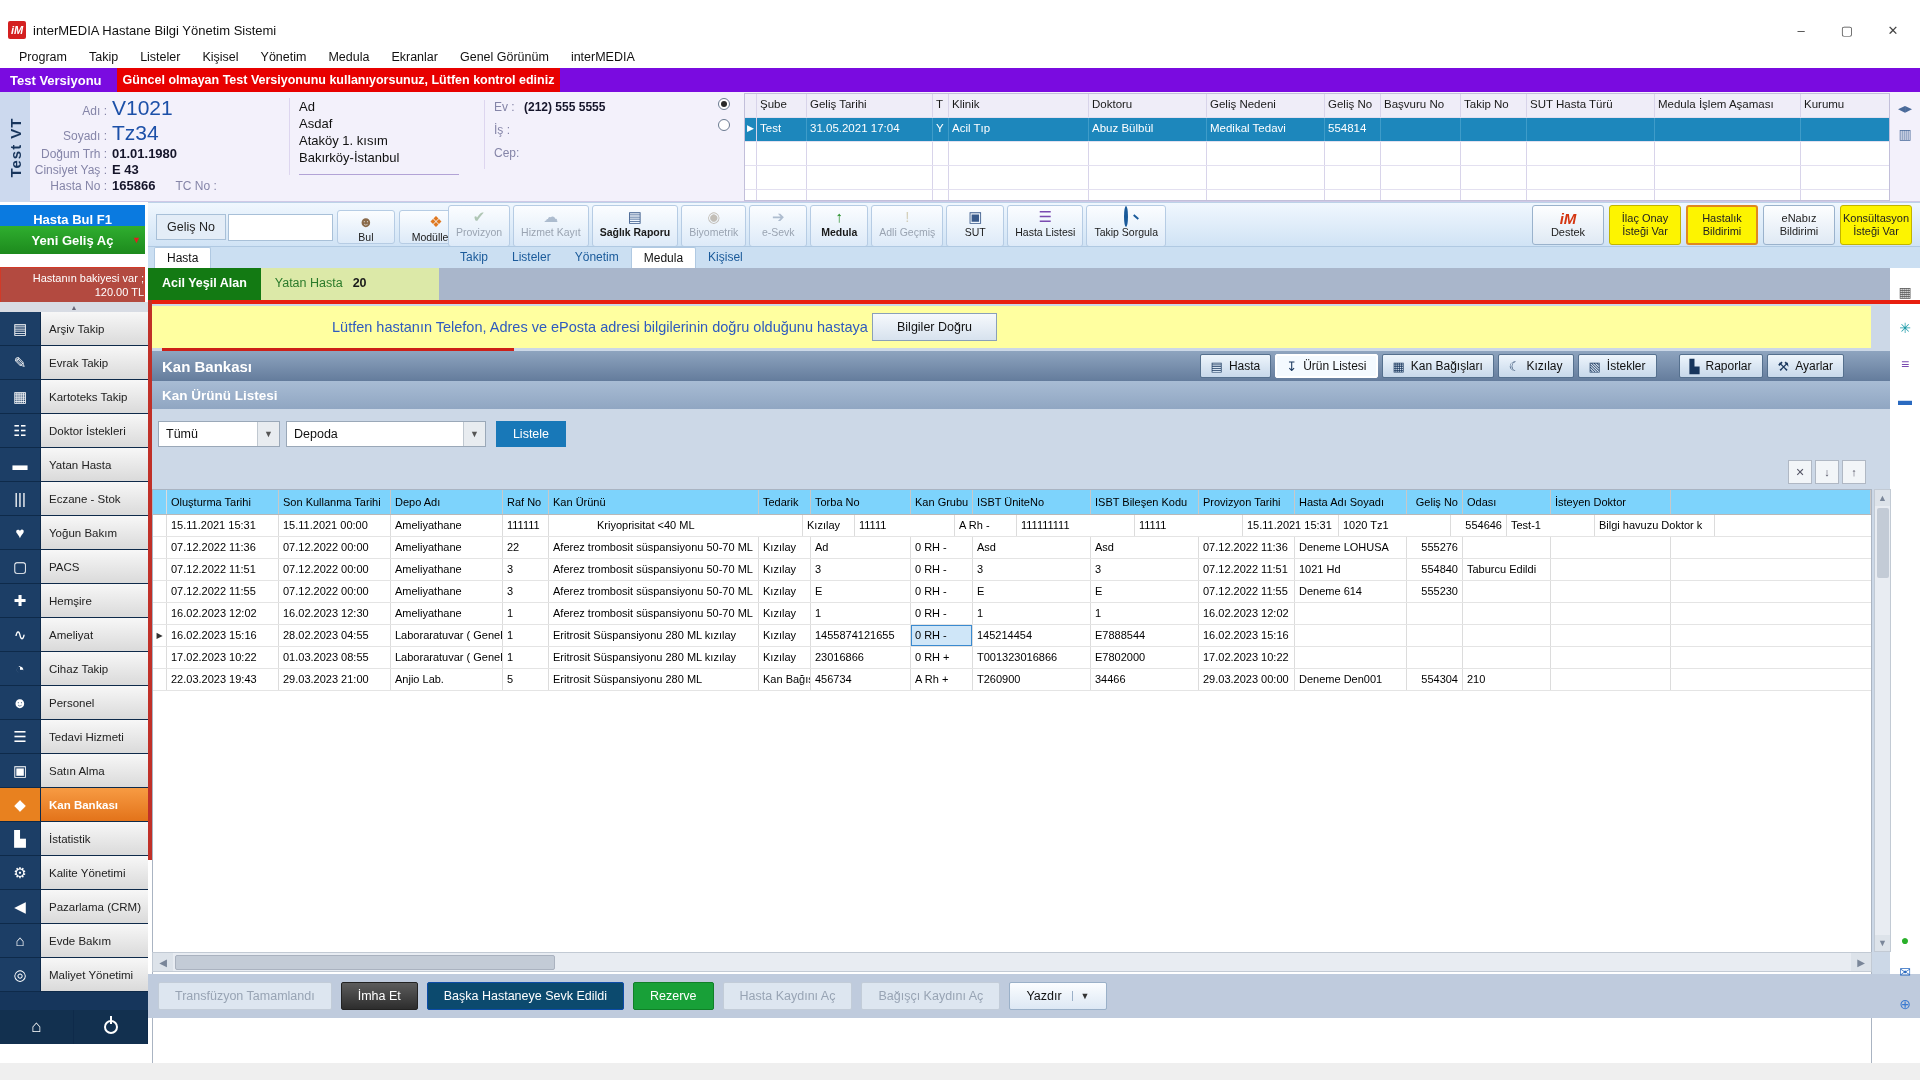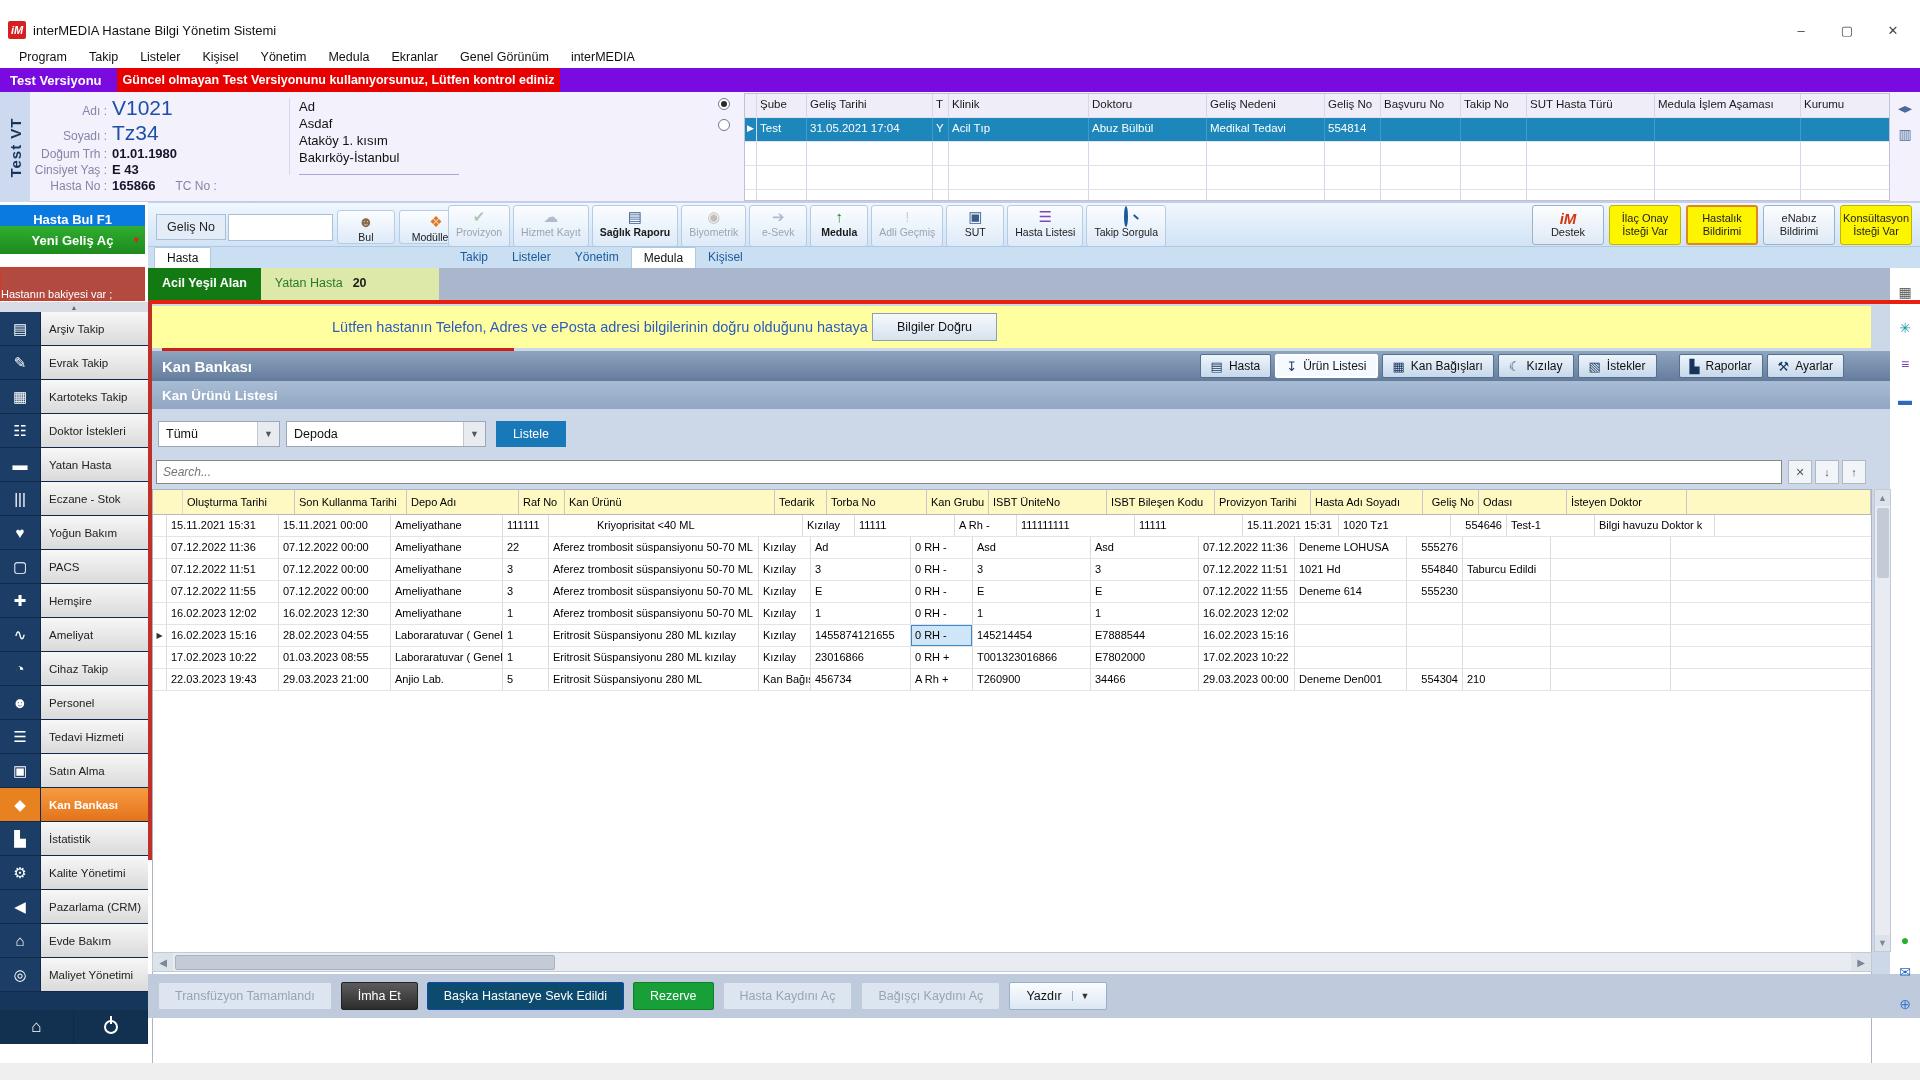--- a/index.html
+++ b/index.html
@@ -45,21 +45,21 @@
   .vt-head { background:#efedf8; }
   .vt-cell { flex:none; border-right:1px solid #d8d4ea; padding:4px 3px 0 3px; font-size:11.5px; white-space:nowrap; overflow:hidden; }
   .vt-marker { width:12px; flex:none; border-right:1px solid #d8d4ea; font-size:9px; padding-top:5px; color:#fff; text-align:center; }
   .vt-sel { background:#1d87bc; color:#fff; }
   .vt-sel .vt-cell { border-right-color:#3f9cc9; }
 
   
   #find-btn { position:absolute; left:0; top:205px; width:145px; height:28px; background:#0a7ae0; color:#fff; font-weight:bold; font-size:13px; display:flex; align-items:center; justify-content:center; }
   #newvisit-btn { position:absolute; left:0; top:226px; width:145px; height:28px; background:linear-gradient(#2fae2f,#1d8a1d); color:#fff; font-weight:bold; font-size:13px; display:flex; align-items:center; justify-content:center; }
   #newvisit-btn .caret { position:absolute; right:4px; color:#e02020; font-size:9px; }
-  #balance-box { position:absolute; left:0; top:267px; width:145px; height:34px; background:#b34a40; border:1px solid #d23a28; color:#fff; font-size:11px; text-align:left; padding-top:19px; line-height:14px; }
+  #balance-box { position:absolute; left:0; top:267px; width:145px; height:44px; background:#b34a40; border:1px solid #d23a28; color:#fff; font-size:11px; text-align:right; padding-top:3px; line-height:14px; }
 
   
   #toolbar { position:absolute; left:148px; top:202px; width:1772px; height:44px; background:linear-gradient(#f0f7fe,#d0e3f5); border-top:1px solid #bcd2e8; }
   #gelisno-group { position:absolute; left:8px; top:7px; display:flex; align-items:center; }
   #gelisno-label { background:#e4edf7; border:1px solid #a8c0d8; padding:5px 10px; font-size:12.5px; color:#222; }
   #gelisno-input { width:105px; height:27px; border:1px solid #a8c0d8; background:#fff; margin-left:2px; }
   #tb-buttons { position:absolute; left:300px; top:2px; display:flex; height:42px; gap:3px; }
   .tb-btn { min-width:58px; padding:2px 7px 0 7px; border:1px solid #b6cce4; border-radius:3px; background:linear-gradient(#fbfdff,#ddeaf8); display:flex; flex-direction:column; align-items:center; justify-content:flex-start; }
   .tb-btn .tb-ico { font-size:15px; line-height:17px; height:17px; }
   .tb-btn .tb-label { font-size:10.5px; color:#1a1a1a; white-space:nowrap; margin-top:1px; }
@@ -116,21 +116,21 @@
   #sel-depoda { left:134px; width:200px; }
   #listele-btn { position:absolute; left:344px; top:12px; width:70px; height:26px; background:#1878b8; color:#fff; font-size:12.5px; display:flex; align-items:center; justify-content:center; }
   #search-row { position:absolute; left:0; top:153px; width:1738px; height:32px; }
   #search-input { position:absolute; left:4px; top:3px; width:1626px; height:24px; border:1px solid #888; background:#fff; font-style:italic; font-size:12px; color:#999; padding-left:6px; font-family:"Liberation Sans",sans-serif; }
   #search-btns { position:absolute; left:1636px; top:3px; display:flex; gap:3px; }
   .mini-btn { width:24px; height:24px; border:1px solid #b0b8c4; background:#f2f5f8; display:flex; align-items:center; justify-content:center; font-size:11px; color:#556; }
 
   
   #grid { position:absolute; left:0; top:185px; width:1720px; height:648px; background:#fff; border:1px solid #aab4c2; overflow:hidden; }
   .g-row { display:flex; height:22px; border-bottom:1px solid #e4e4e4; background:#fff; }
-  .g-head { height:25px; border-bottom:1px solid #b8b8b8; background:#fef9c3;padding-left:16px; }
+  .g-head { height:25px; border-bottom:1px solid #b8b8b8; background:#7dd3fc; }
   .g-cell { flex:none; border-right:1px solid #dcdcdc; font-size:11px; padding:4px 4px 0 4px; white-space:nowrap; overflow:hidden; color:#000; }
   .g-head .g-cell { padding-top:6px; border-right:1px solid #c8c8c8; }
   .g-marker { width:14px; flex:none; border-right:1px solid #dcdcdc; font-size:8px; color:#333; text-align:center; padding-top:6px; }
   .g-cell.right { text-align:right; }
   .g-cell.selcell { background:#cfe6f8; box-shadow:0 0 0 1px #3a8ad0 inset; }
 
   
   #hscroll { position:absolute; left:152px; top:952px; width:1720px; height:20px; background:#e8ecf2; border:1px solid #c2cad4; display:flex; justify-content:space-between; }
   .hs-arrow { width:20px; height:18px; display:flex; align-items:center; justify-content:center; color:#7a8699; font-size:10px; background:#dde3ea; }
   #hs-thumb { position:absolute; left:22px; top:2px; width:380px; height:15px; background:#c3cbd6; border:1px solid #aab2bf; border-radius:2px; }
@@ -237,20 +237,34 @@
         </div>
     </div>
     <div id="addr-block">
       <div id="addr-lines">
           <div class="addr-line">Ad</div>
           <div class="addr-line">Asdaf</div>
           <div class="addr-line">Ataköy 1. kısım</div>
           <div class="addr-line">Bakırköy-İstanbul</div>
         </div>
       <div id="addr-divider"></div>
+    </div>
+    <div id="phone-block">
+      <div class="ph-row">
+          <span class="ph-label">Ev  :</span>
+          <span class="ph-val">(212) 555 5555</span>
+        </div>
+      <div class="ph-row">
+          <span class="ph-label">İş   :</span>
+          <span class="ph-val"></span>
+        </div>
+      <div class="ph-row">
+          <span class="ph-label">Cep:</span>
+          <span class="ph-val"></span>
+        </div>
     </div>
     <div id="visit-panel">
       <div id="visit-radios">
         <div class="radio sel"></div>
         <div class="radio"></div>
       </div>
       <div id="visit-table">
           <div class="vt-row vt-head">
             <div class="vt-marker"></div>
             <div class="vt-cell" style="width: 50px;">Şube</div>
@@ -504,21 +518,20 @@
           <span class="sel-arrow">▼</span>
         </div>
       <div class="sel-box" id="sel-depoda">
           <span>Depoda</span>
           <span class="sel-arrow">▼</span>
         </div>
       <div id="listele-btn">Listele</div>
     </div>
 
     <div id="search-row">
-      <input id="search-input" placeholder="Search..." style="">
       <div id="search-btns">
           <div class="mini-btn">✕</div>
           <div class="mini-btn">↓</div>
           <div class="mini-btn">↑</div>
         </div>
     </div>
 
     <div id="grid">
         <div class="g-row g-head">
           <div class="g-marker"></div>

